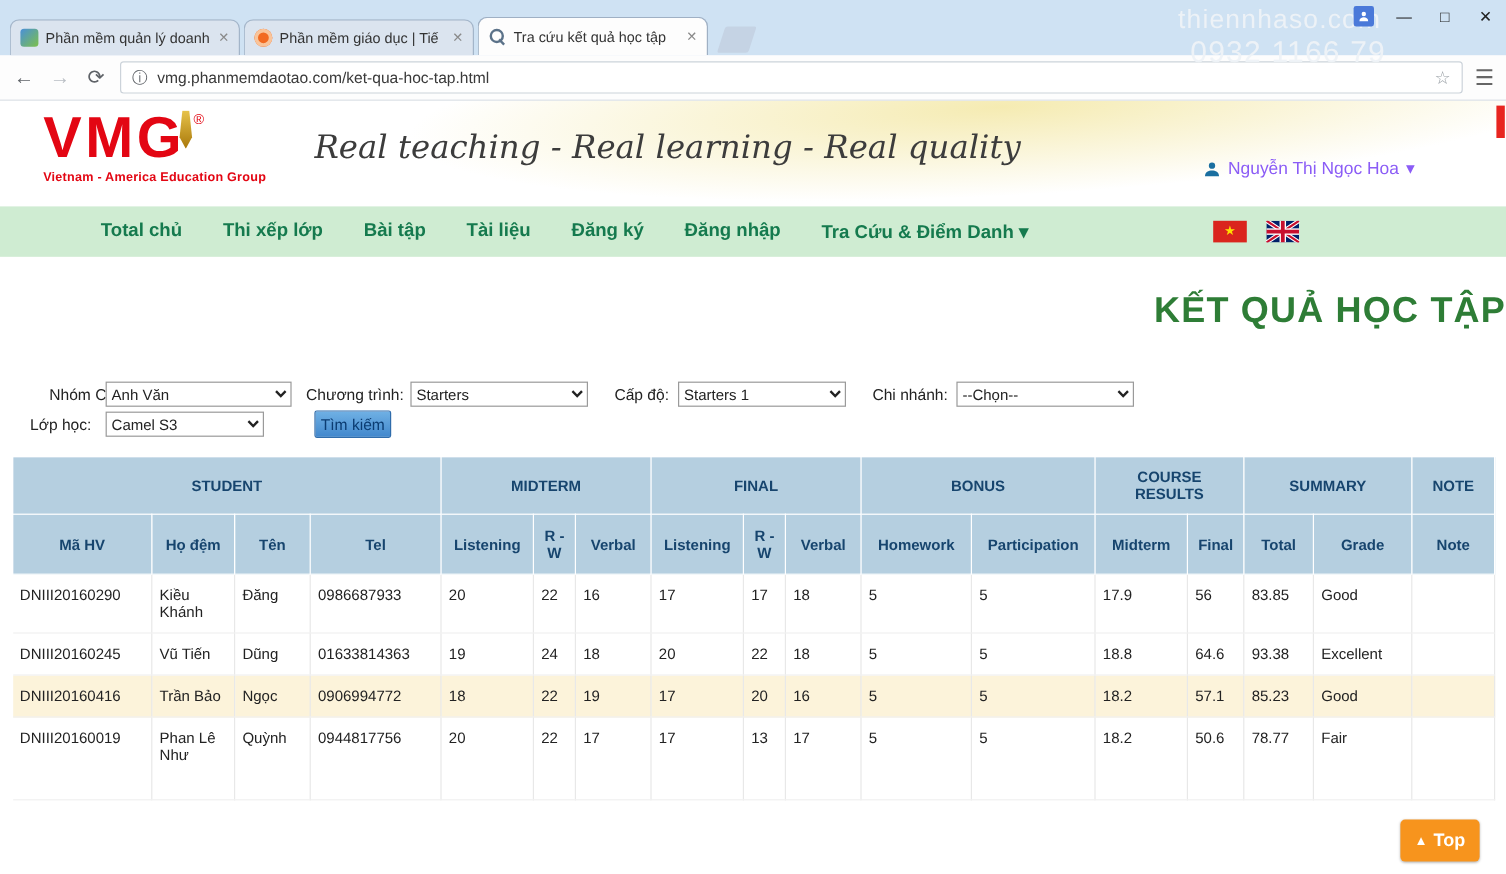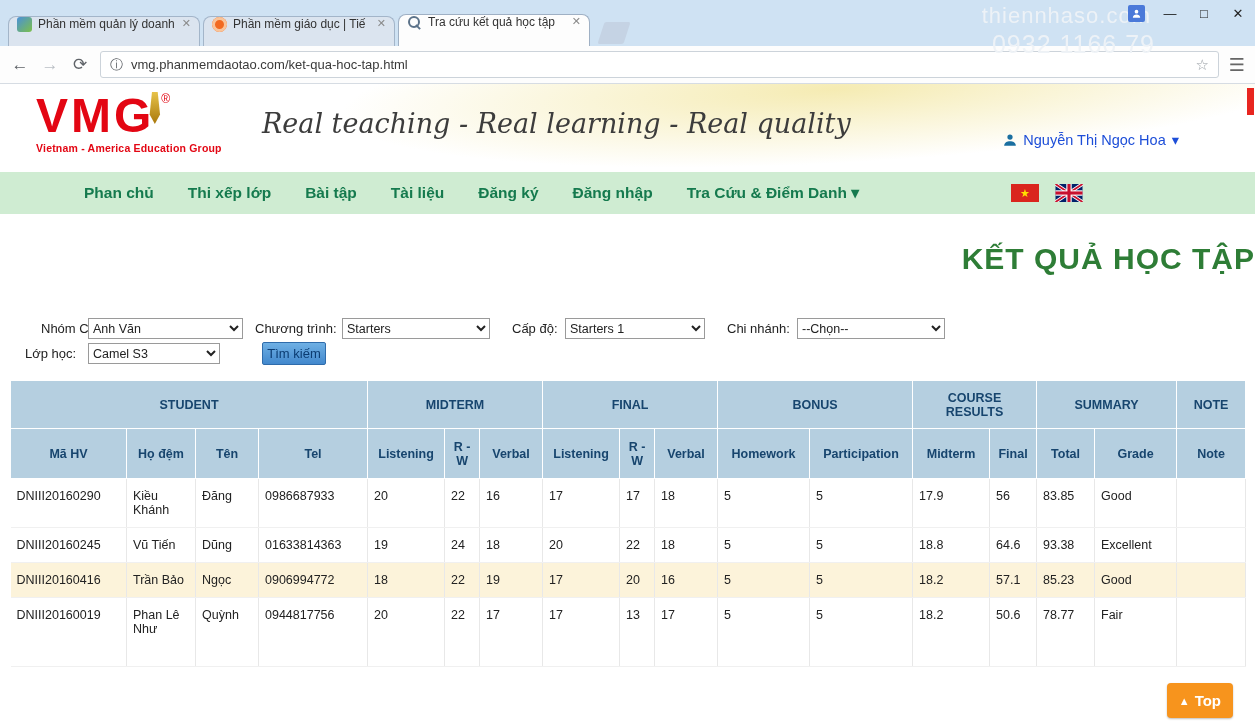--- a/index.html
+++ b/index.html
@@ -4,21 +4,21 @@
 <style>
   * { box-sizing: border-box; margin: 0; padding: 0; }
   html,body { width:1255px; height:728px; overflow:hidden; }
   body { font-family:"Liberation Sans", sans-serif; background:#fff; }
   .window { position:relative; width:1255px; height:728px; background:#fff; }
 
   
   .titlebar { position:relative; height:46px; background:#cfe2f3; }
   .tabstrip { position:absolute; left:8px; bottom:0; display:flex; align-items:flex-end; }
   .tab { width:192px; height:30px; background:#dbe4ef; border:1px solid #a3b5c9; border-bottom:none;
-         border-radius:8px 8px 0 0; display:flex; padding:0 8px; margin-right:3px;
+         border-radius:8px 8px 0 0; display:flex; align-items:center; padding:0 8px; margin-right:3px;
          font-size:12px; color:#333; cursor:default; }
   .tab.active { background:#fdfdfd; height:32px; border-color:#9fb0c4; z-index:2; }
   .tab-title { flex:1; white-space:nowrap; overflow:hidden; }
   .tab-close { color:#8a8a8a; font-size:11px; margin-left:6px; }
   .fav { width:15px; height:15px; margin-right:6px; flex:0 0 auto; }
   .fav-app { background:linear-gradient(135deg,#4a90d9,#7cc04a); border-radius:3px; }
   .fav-edu { background:#f26a21; border-radius:50%; box-shadow:inset 0 0 0 3px #f9c49a; }
   .fav-mag { position:relative; }
   .fav-mag::before { content:''; position:absolute; width:8px; height:8px; border:2px solid #5b7289; border-radius:50%; top:1px; left:1px; }
   .fav-mag::after { content:''; position:absolute; width:6px; height:2px; background:#5b7289; transform:rotate(45deg); top:11px; left:8px; }
@@ -50,21 +50,21 @@
     transform:rotate(-3deg); }
   .logo { position:absolute; left:36px; top:8px; }
   .logo-main { font-size:48px; font-weight:bold; color:#e30613; letter-spacing:3px; line-height:1; display:inline-block; }
   .pen-icon { display:inline-block; width:13px; height:32px; margin-left:-6px; vertical-align:top;
     background:linear-gradient(#e7c34a,#a9780b); clip-path:polygon(50% 100%,90% 70%,72% 0,28% 0,10% 70%); }
   .logo-reg { font-size:12px; color:#e30613; vertical-align:top; }
   .logo-sub { font-size:10.5px; font-weight:bold; color:#e30613; letter-spacing:0.2px; margin-top:2px; }
   .tagline { position:absolute; left:262px; top:24px; font-family:"DejaVu Serif", serif; font-style:italic;
     font-size:27px; color:#3c3c3c; white-space:nowrap; }
   .user-box { position:absolute; right:76px; top:48px; display:flex; align-items:center; gap:6px;
-    color:#1d4ed8; font-size:14.5px; z-index:2; }
+    color:#8b5cf6; font-size:14.5px; z-index:2; }
 
   .main-nav { position:relative; height:42px; background:#cfecd2; display:flex; align-items:center; padding-left:84px; gap:34px; }
   .nav-item { font-size:15.5px; font-weight:bold; color:#157a4e; text-decoration:none; white-space:nowrap; }
   .flags { position:absolute; right:172px; top:12px; display:flex; gap:16px; }
   .flag-vn { width:28px; height:18px; background:#da251d; display:flex; align-items:center; justify-content:center;
     color:#ffde00; font-size:11px; line-height:1; }
   .flag-uk { width:28px; height:18px; display:block; }
 
   .page-title { margin-top:28px; text-align:right; font-size:30px; font-weight:bold; color:#2e7d36; letter-spacing:1px; }
 
@@ -161,21 +161,21 @@
         <svg width="14" height="14" viewBox="0 0 24 24">
             <circle cx="12" cy="7" r="4.5" fill="#1a6fa0"></circle>
             <path d="M2 22c0-6 5-8 10-8s10 2 10 8z" fill="#1a6fa0"></path>
           </svg>
         <span>Nguyễn Thị Ngọc Hoa</span>
         <span>▾</span>
       </div>
     </div>
 
     <div class="main-nav">
-      <a class="nav-item" href="#">Phan chủ</a>
+      <a class="nav-item" href="#">Total chủ</a>
       <a class="nav-item" href="#">Thi xếp lớp</a>
       <a class="nav-item" href="#">Bài tập</a>
       <a class="nav-item" href="#">Tài liệu</a>
       <a class="nav-item" href="#">Đăng ký</a>
       <a class="nav-item" href="#">Đăng nhập</a>
       <a class="nav-item" href="#"><span>Tra Cứu &amp; Điểm Danh</span> <span>▾</span></a>
       <div class="flags">
         <div class="flag-vn">
             <span>★</span>
           </div>

